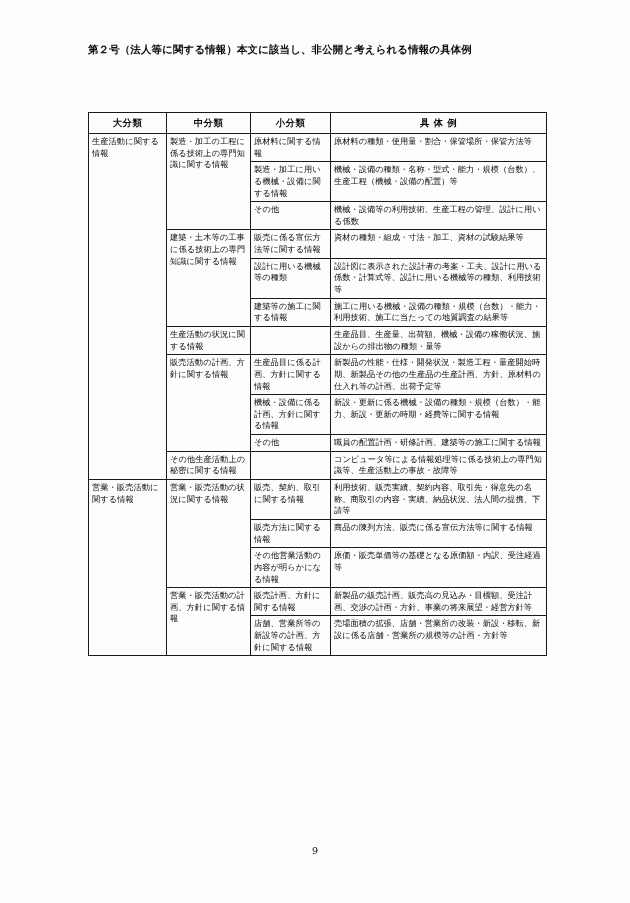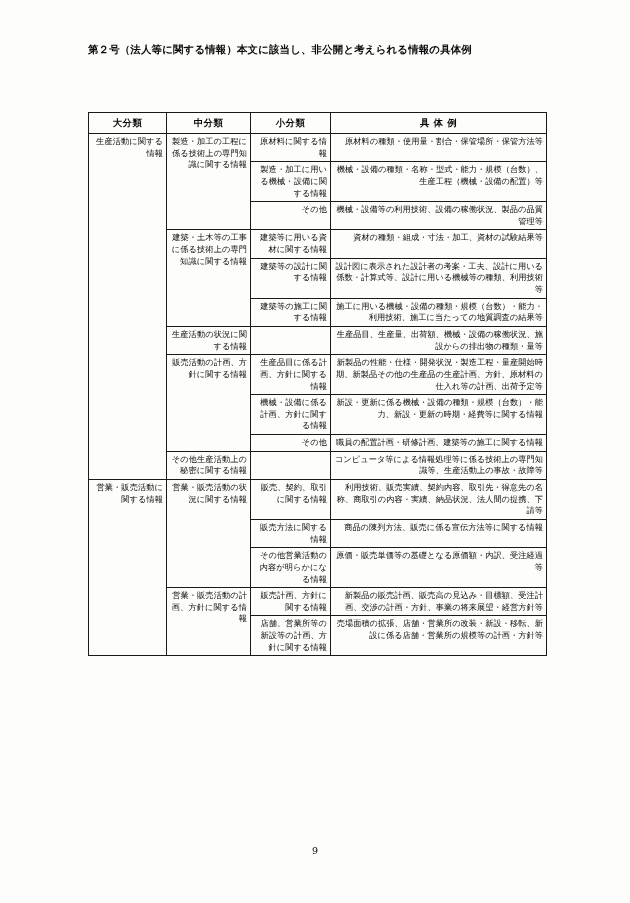--- a/index.html
+++ b/index.html
@@ -43,21 +43,21 @@
     table-layout: fixed;
     font-size: 8.2px;
     line-height: 1.42;
     margin-top: 48px;
   }
   table.main-table td, table.main-table th {
     border: 1px solid #1a1a1a;
     vertical-align: top;
     padding: 2px 3px 2px 3px;
     font-weight: normal;
-    text-align: right;
+    text-align: left;
     word-break: break-all;
     overflow-wrap: anywhere;
   }
   table.main-table thead th {
     text-align: center;
     vertical-align: middle;
     font-weight: bold;
     font-size: 9.4px;
     height: 16px;
     padding: 2px 2px;
@@ -115,29 +115,29 @@
           <td class="cell-middle" rowspan="3">製造・加工の工程に係る技術上の専門知識に関する情報</td>
           <td class="cell-minor">原材料に関する情報</td>
           <td class="cell-example">原材料の種類・使用量・割合・保管場所・保管方法等</td>
         </tr>
         <tr>
           <td class="cell-minor">製造・加工に用いる機械・設備に関する情報</td>
           <td class="cell-example">機械・設備の種類・名称・型式・能力・規模（台数）、生産工程（機械・設備の配置）等</td>
         </tr>
         <tr>
           <td class="cell-minor">その他</td>
-          <td class="cell-example">機械・設備等の利用技術、設備の稼働状況、製品の品質管理等</td>
+          <td class="cell-example">機械・設備等の利用技術、生産工程の管理、設計に用いる係数</td>
         </tr>
         <tr>
           <td class="cell-middle" rowspan="3">建築・土木等の工事に係る技術上の専門知識に関する情報</td>
-          <td class="cell-minor">建築等に用いる資材に関する情報</td>
+          <td class="cell-minor">販売に係る宣伝方法等に関する情報</td>
           <td class="cell-example">資材の種類・組成・寸法・加工、資材の試験結果等</td>
         </tr>
         <tr>
-          <td class="cell-minor">建築等の設計に関する情報</td>
+          <td class="cell-minor">設計に用いる機械等の種類</td>
           <td class="cell-example">設計図に表示された設計者の考案・工夫、設計に用いる係数・計算式等、設計に用いる機械等の種類、利用技術等</td>
         </tr>
         <tr>
           <td class="cell-minor">建築等の施工に関する情報</td>
           <td class="cell-example">施工に用いる機械・設備の種類・規模（台数）・能力・利用技術、施工に当たっての地質調査の結果等</td>
         </tr>
         <tr>
           <td class="cell-middle">生産活動の状況に関する情報</td>
           <td class="cell-minor empty-cell"></td>
           <td class="cell-example">生産品目、生産量、出荷額、機械・設備の稼働状況、施設からの排出物の種類・量等</td>

